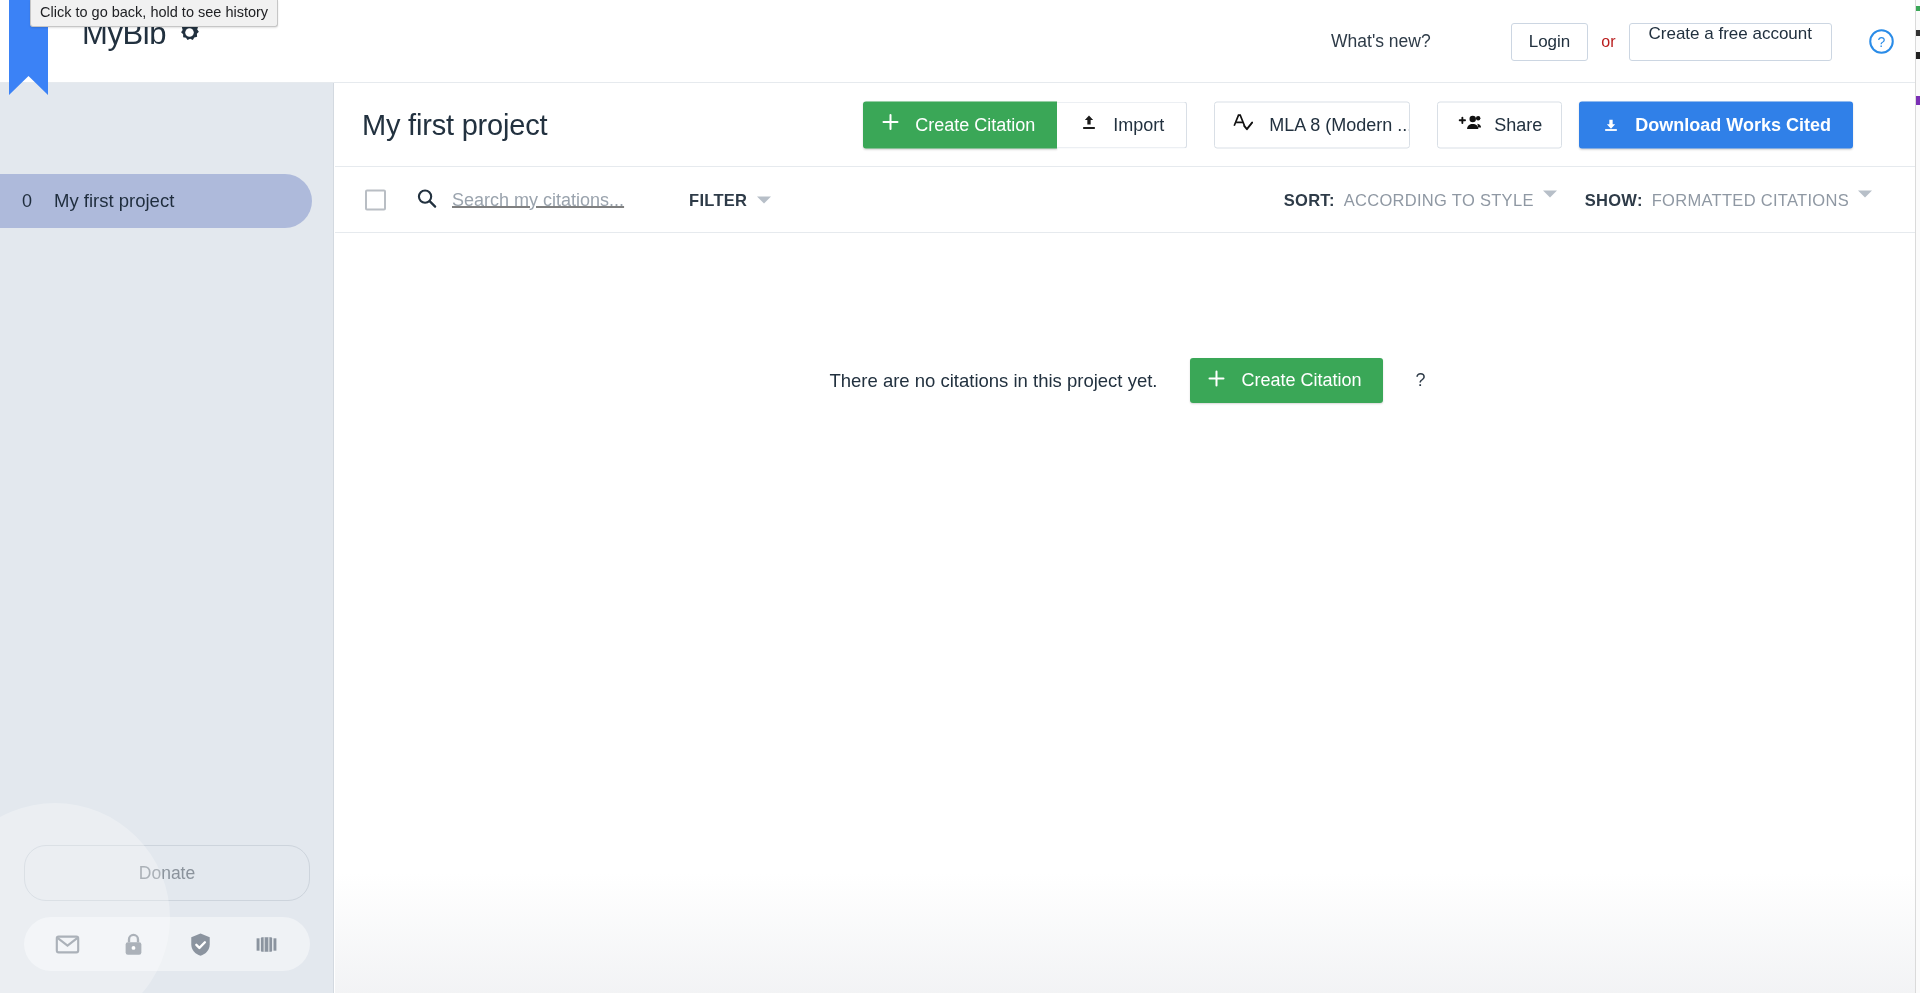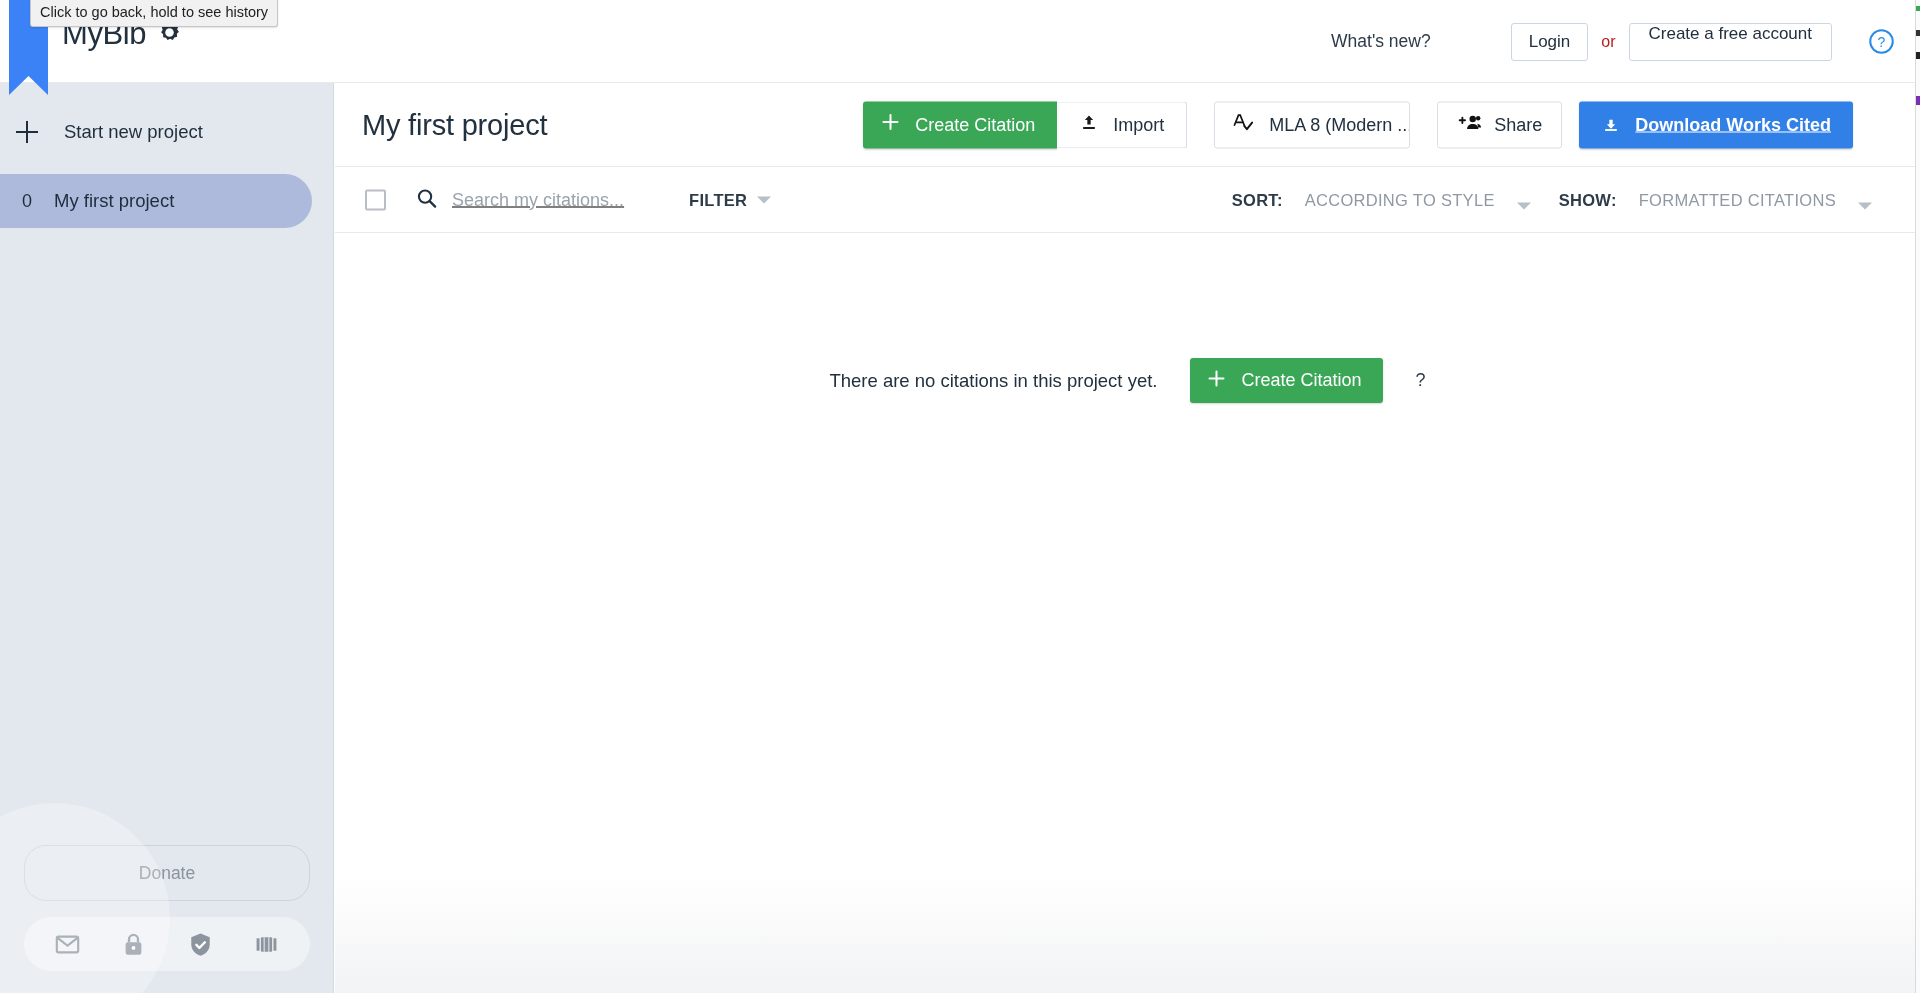--- a/index.html
+++ b/index.html
@@ -41,20 +41,21 @@
     border-bottom: 1px solid #e6eaee;
     z-index: 20;
   }
   .logo-wrap {
     position: absolute; left: 62px; top: 16px;
     display: flex; align-items: center; gap: 11px;
   }
   .logo-text {
     font-size: 31px; font-weight: 400; color: #22313f;
     letter-spacing: -.4px;
+    margin-left: 20px;
   }
   .logo-mark { display: block; }
 
   .header-right {
     position: absolute; right: 0; top: 0; height: 83px;
     display: flex; align-items: center; gap: 0;
     padding-right: 25px;
   }
   .whats-new {
     font-size: 17.5px; color: #2e3b48;
@@ -223,21 +224,20 @@
   }
   .btn-download {
     margin-left: 17px;
     height: 47px; padding: 0 22px;
     background: #3080e8; color: #fff;
     border: none; border-radius: 3px;
     display: flex; align-items: center; gap: 14px;
     font-size: 18px; font-weight: 700; cursor: pointer;
     font-family: "Liberation Sans", sans-serif;
     box-shadow: 0 1px 2px rgba(0,0,0,.16);
-    text-decoration: underline;
   }
 
   
   .filterbar {
     position: relative; height: 66px;
     border-bottom: 1px solid #e6eaee;
     display: flex; align-items: center;
   }
   .select-all-box {
     position: absolute; left: 30px; top: 50%;
@@ -271,21 +271,21 @@
     width: 0; height: 0;
     border-left: 7px solid transparent;
     border-right: 7px solid transparent;
     border-top: 7px solid #b7bfc8;
   }
   .right-controls {
     position: absolute; right: 48px; top: 50%;
     transform: translateY(-50%);
     display: flex; align-items: center; gap: 28px;
   }
-  .ctrl-group { display: flex; align-items: flex-end; gap: 22px; cursor: pointer; }
+  .ctrl-group { display: flex; align-items: flex-start; gap: 9px; cursor: pointer; }
   .ctrl-key {
     font-size: 16.5px; font-weight: 700; color: #2e3b48; letter-spacing: .3px;
   }
   .ctrl-val {
     font-size: 16.5px; color: #8f98a3; letter-spacing: .3px;
   }
 
   
   .empty-state {
     position: absolute; left: 0; right: 0; top: 275px;
@@ -345,24 +345,20 @@
       <span class="help-btn">
         <svg width="27" height="27" viewBox="0 0 24 24">
           <circle cx="12" cy="12" r="10" fill="none" stroke="#2a8ce8" stroke-width="1.8"></circle>
           <text x="12" y="16.6" font-size="12.5" font-family="Liberation Sans, sans-serif" fill="#2a8ce8" text-anchor="middle">?</text>
         </svg>
       </span>
     </div>
   </div>
 
   <div class="sidebar">
-    <div class="start-new">
-      <span class="plus-icon"></span>
-      <span class="start-new-label">Start new project</span>
-    </div>
 
     <div class="project-item">
       <span class="project-count">0</span>
       <span class="project-name">My first project</span>
     </div>
 
     <div class="sidebar-footer">
       <div class="donate-btn">
         <span>Donate</span>
       </div>

